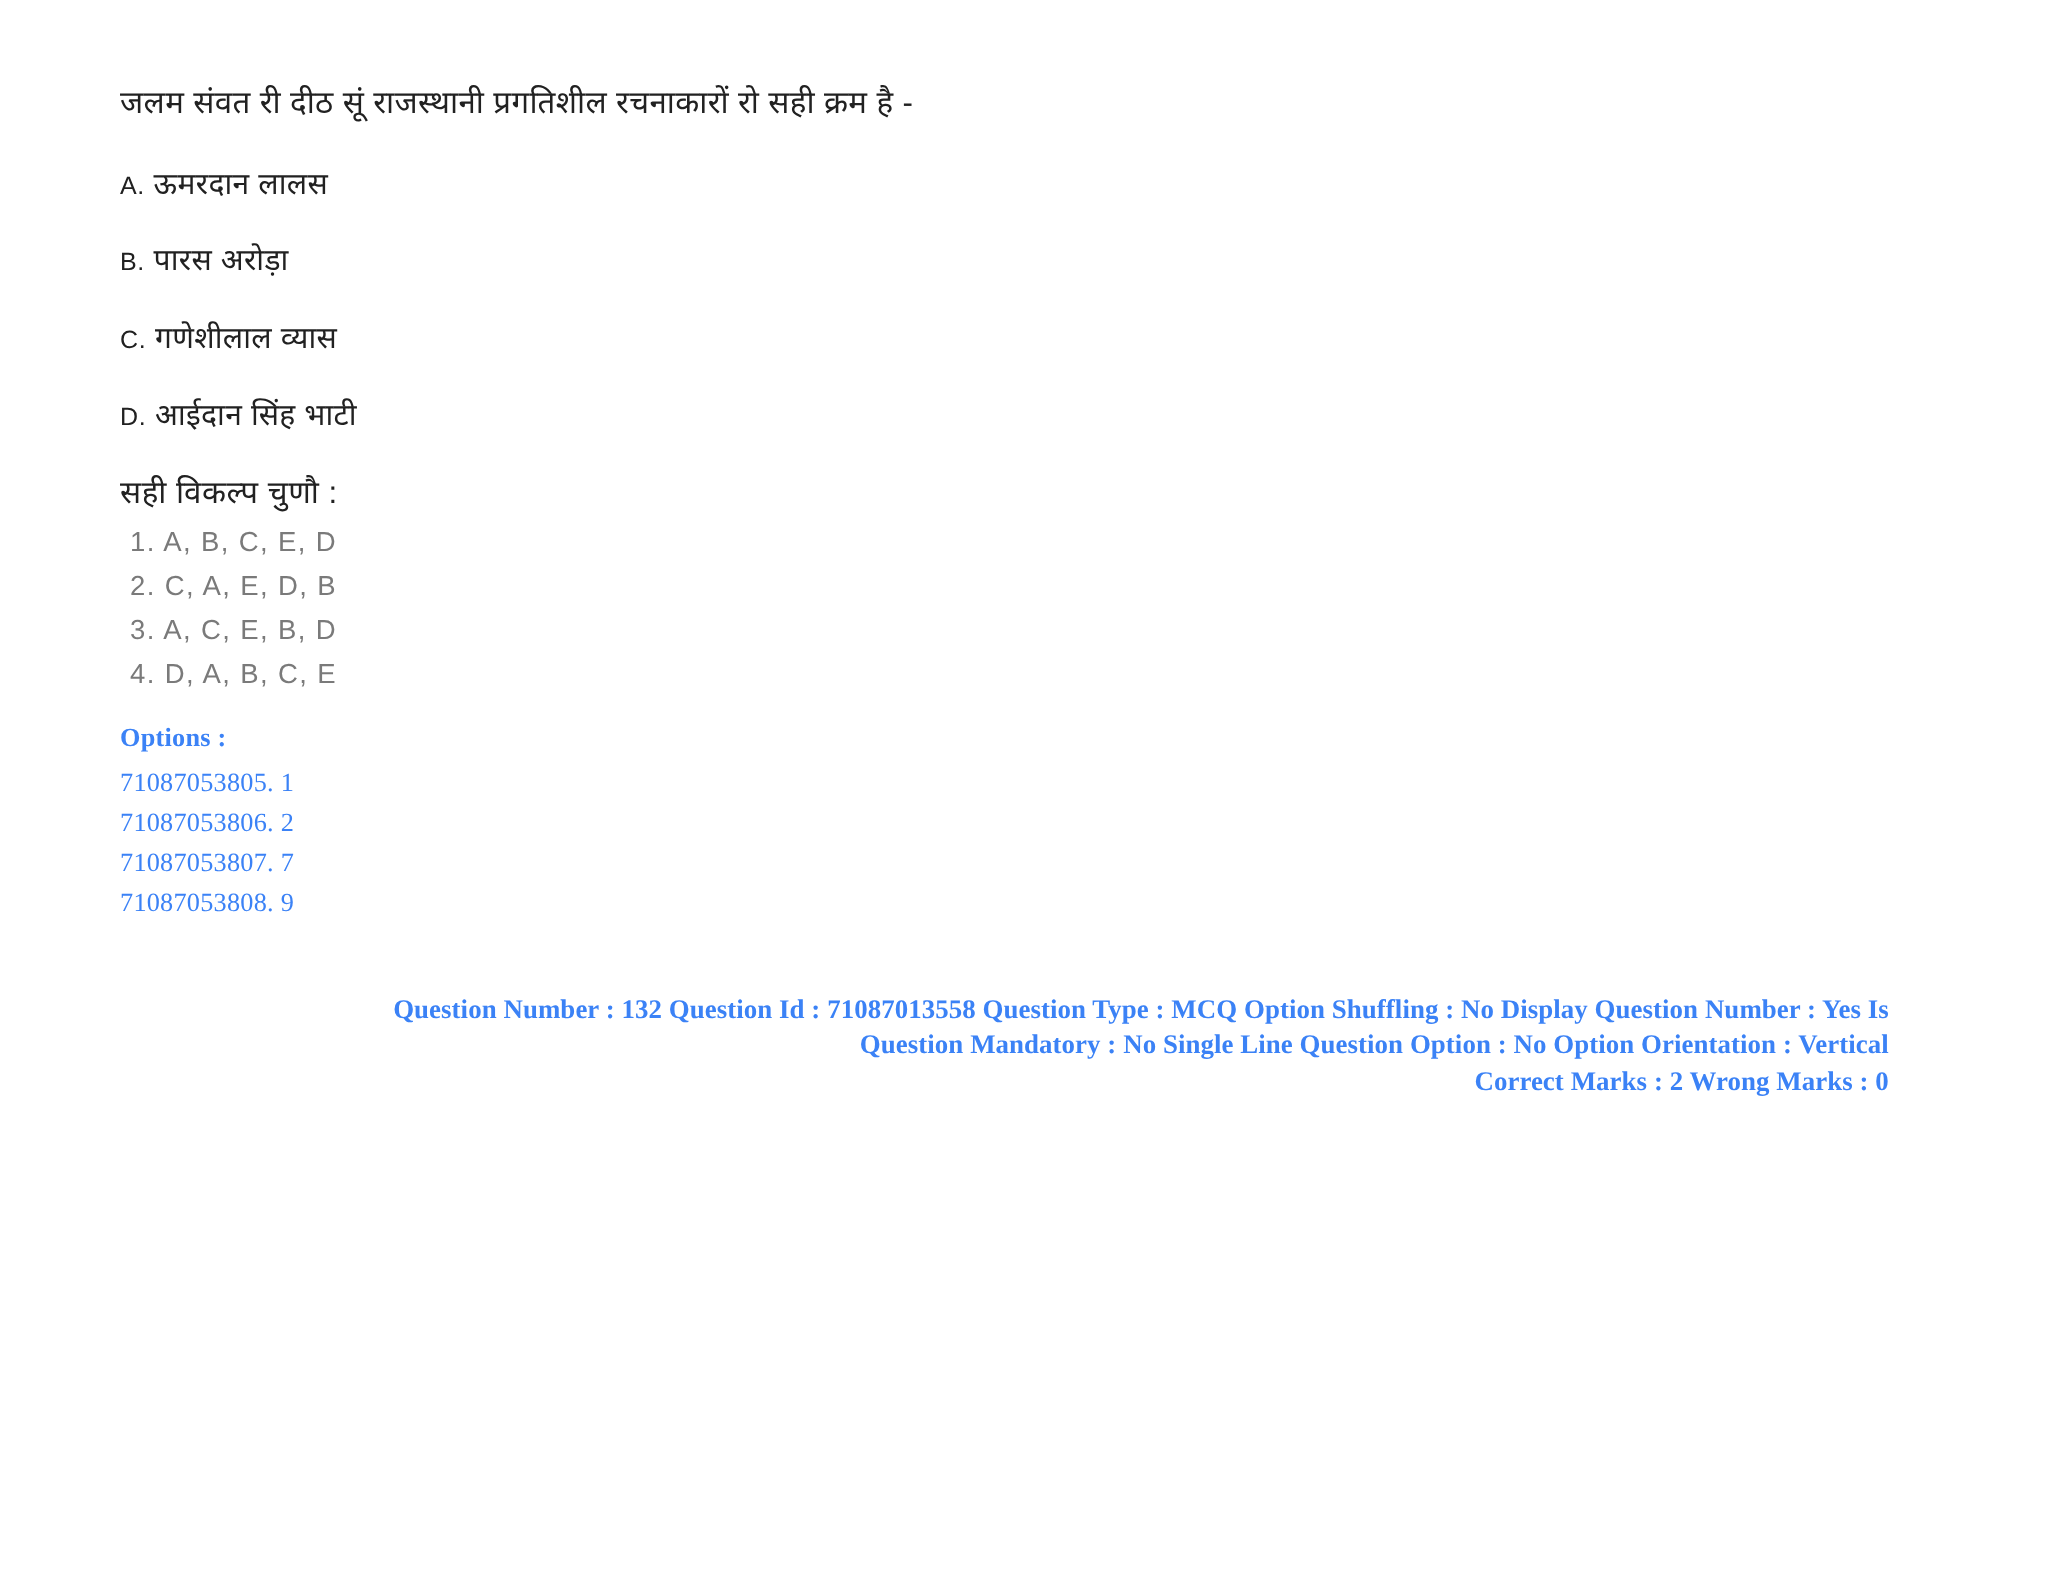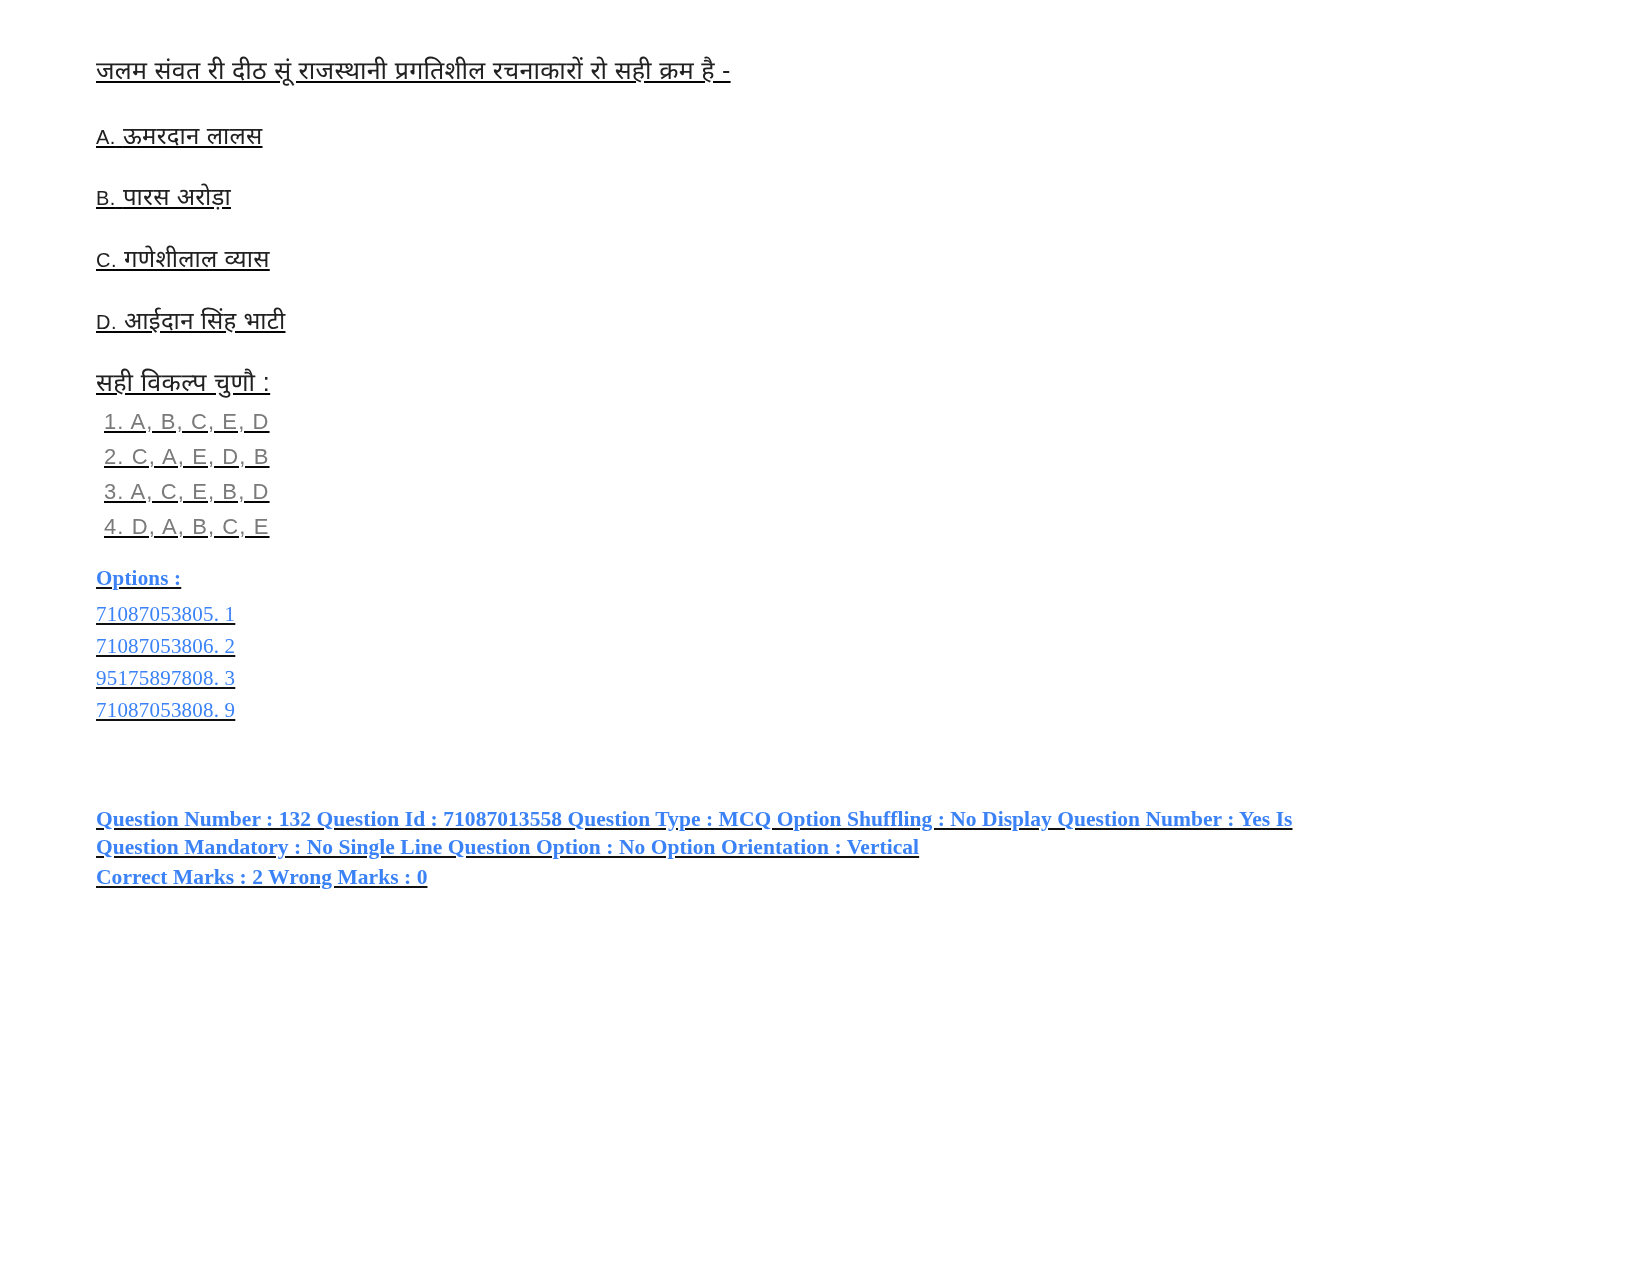--- a/index.html
+++ b/index.html
@@ -20,23 +20,22 @@
     position: absolute;
     left: 0;
     top: 0;
     width: 1650px;
     height: 1275px;
     background: #ffffff;
   }
   .content {
     position: absolute;
     left: 96px;
-    top: 56px;
+    top: 68px;
     width: 1460px;
-    text-decoration: underline;
   }
 
   
   .scan {
     font-family: "Liberation Sans", "DejaVu Sans", sans-serif;
     color: #2b2b2b;
     filter: contrast(1.12) saturate(0);
     -webkit-font-smoothing: antialiased;
   }
   .q-stem {
@@ -88,26 +87,27 @@
     margin-top: 28px;
     margin-bottom: 8px;
     letter-spacing: 0.2px;
   }
   .option-line {
     font-size: 21px;
     line-height: 1.52;
     letter-spacing: 0.2px;
   }
   .meta {
-    margin-top: 78px;
+    margin-top: 54px;
     font-size: 21.5px;
     font-weight: bold;
     line-height: 1.33;
     letter-spacing: 0.05px;
     max-width: 1415px;
+    text-align: right;
   }
   .meta-line {
     display: block;
   }
   .meta-block-2 {
     margin-top: 0px;
   }
   .meta-block-3 {
     margin-top: 1px;
   }
@@ -151,21 +151,21 @@
         <div class="alt-row">3. A, C, E, B, D</div>
         <div class="alt-row">4. D, A, B, C, E</div>
       </div>
 
     </div>
 
     <div class="digital">
       <div class="options-head">Options :</div>
       <div class="option-line">71087053805. 1</div>
       <div class="option-line">71087053806. 2</div>
-      <div class="option-line">95175897808. 3</div>
+      <div class="option-line">71087053807. 7</div>
       <div class="option-line">71087053808. 9</div>
     </div>
 
     <div class="meta digital">
       <span class="meta-line">Question Number : 132 Question Id : 71087013558 Question Type : MCQ Option Shuffling : No Display Question Number : Yes Is</span>
       <span class="meta-line meta-block-2">Question Mandatory : No Single Line Question Option : No Option Orientation : Vertical</span>
       <span class="meta-line meta-block-3">Correct Marks : 2 Wrong Marks : 0</span>
     </div>
 
   </div>

